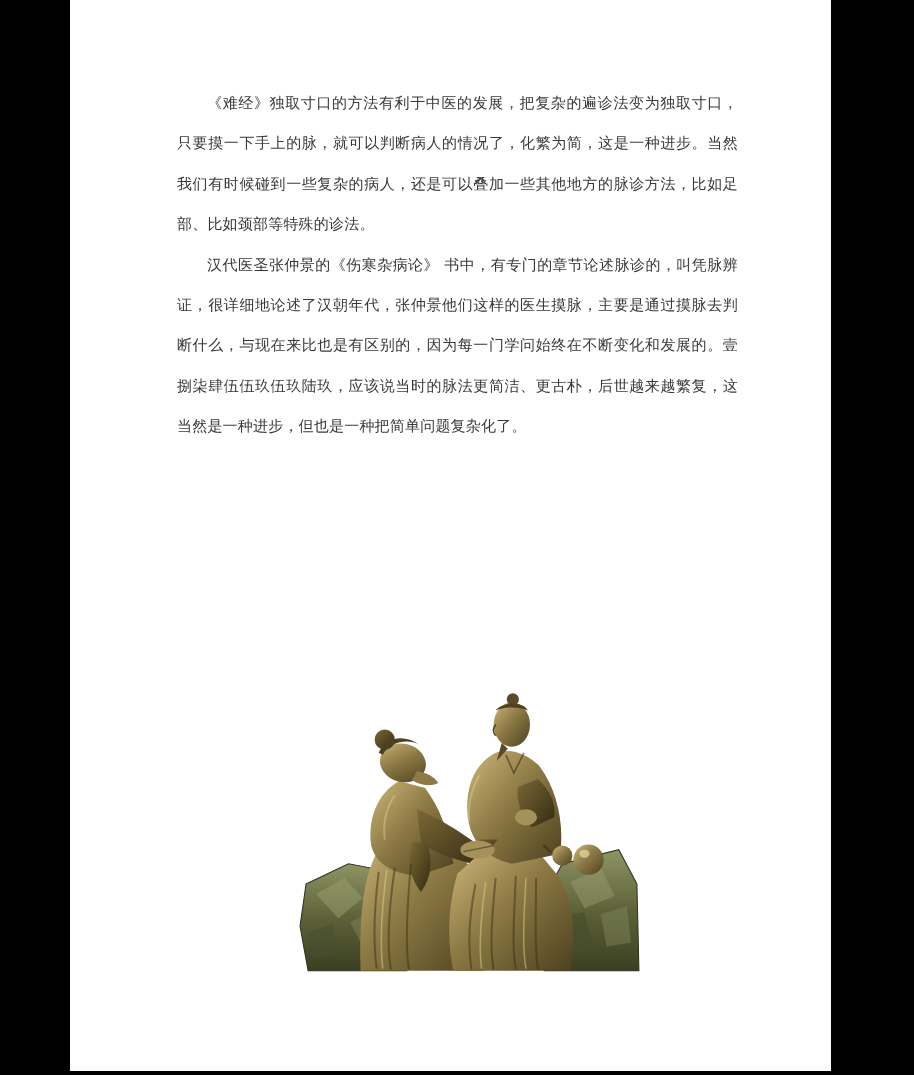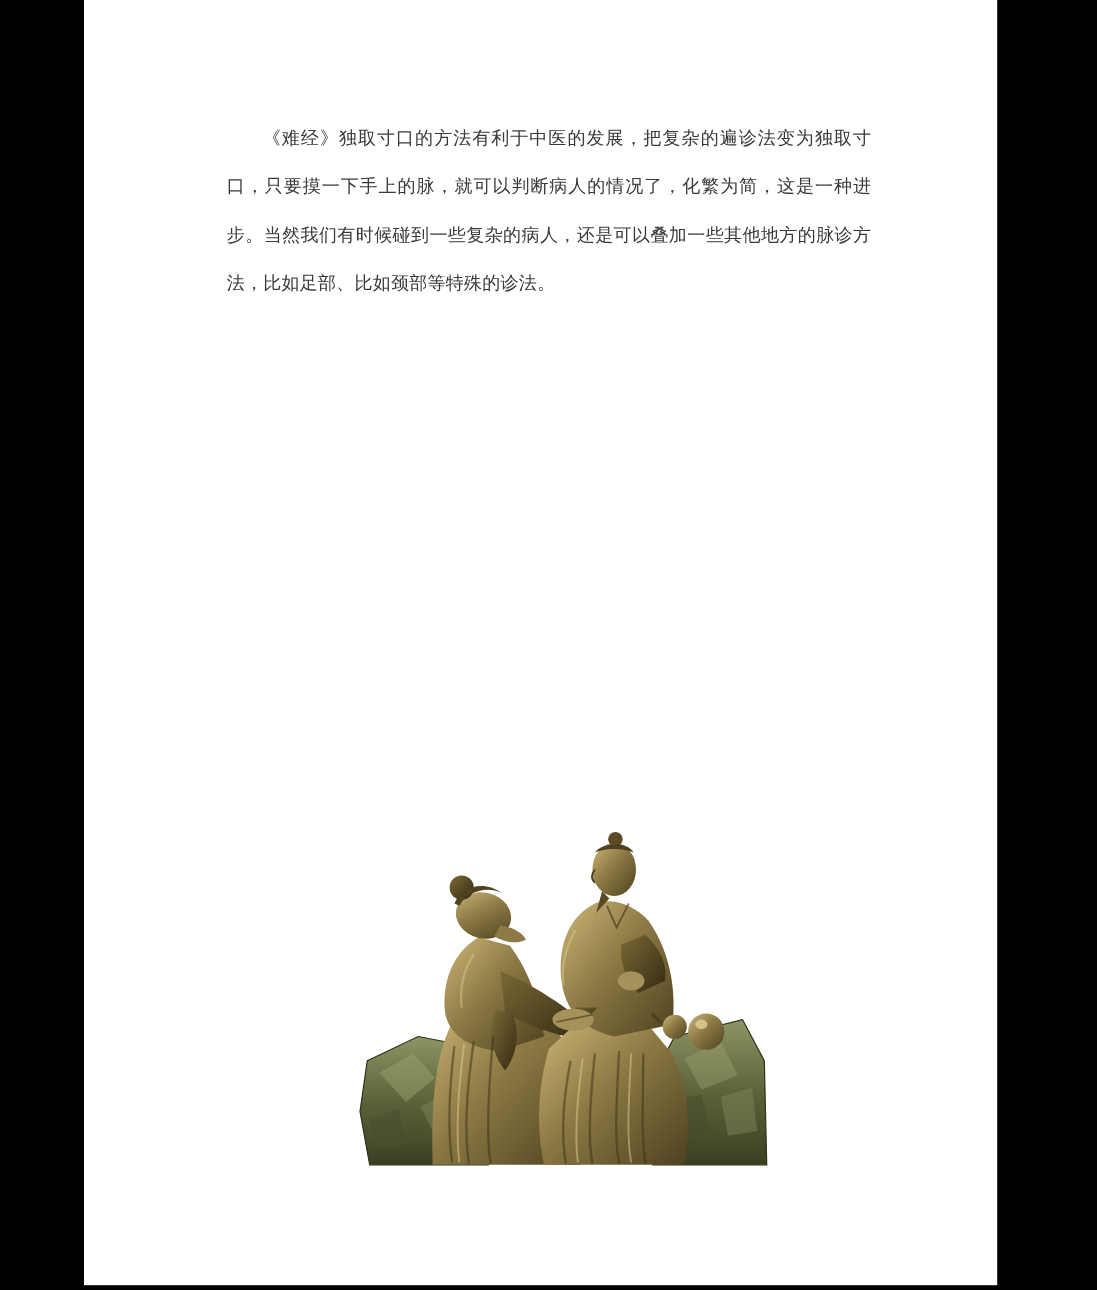--- a/index.html
+++ b/index.html
@@ -20,37 +20,38 @@
     position: absolute;
     left: 107px; top: 83px;
     width: 561px;
     font-size: 15px;
     line-height: 40.4px;
     color: #383838;
     text-align: justify;
     letter-spacing: 0.2px;
   }
   .text-block p {
-    margin: 12px;
+    margin: 0;
     text-indent: 2em;
   }
   .figure-wrap {
     position: absolute;
     left: 228px; top: 690px;
     width: 348px; height: 284px;
   }
   .figure-wrap svg { display: block; width: 100%; height: 100%; }
 </style>
 </head>
 <body>
 
 <div class="page">
 
   <div class="text-block">
     <p>《难经》独取寸口的方法有利于中医的发展，把复杂的遍诊法变为独取寸口，只要摸一下手上的脉，就可以判断病人的情况了，化繁为简，这是一种进步。当然我们有时候碰到一些复杂的病人，还是可以叠加一些其他地方的脉诊方法，比如足部、比如颈部等特殊的诊法。</p>
+    <p>汉代医圣张仲景的《伤寒杂病论》 书中，有专门的章节论述脉诊的，叫凭脉辨证，很详细地论述了汉朝年代，张仲景他们这样的医生摸脉，主要是通过摸脉去判断什么，与现在来比也是有区别的，因为每一门学问始终在不断变化和发展的。壹捌柒肆伍伍玖伍玖陆玖，应该说当时的脉法更简洁、更古朴，后世越来越繁复，这当然是一种进步，但也是一种把简单问题复杂化了。</p>
   </div>
 
   <div class="figure-wrap" role="img" aria-label="青铜雕塑：老中医坐在石上为老妇人把脉，身旁放着一只葫芦">
     <svg viewBox="0 0 345 281" xmlns="http://www.w3.org/2000/svg">
       <defs>
         <linearGradient id="bronze" x1="0" y1="0" x2="1" y2="1">
           <stop offset="0" stop-color="#cdb878"></stop>
           <stop offset="0.45" stop-color="#8d7a45"></stop>
           <stop offset="1" stop-color="#4e4120"></stop>
         </linearGradient>

